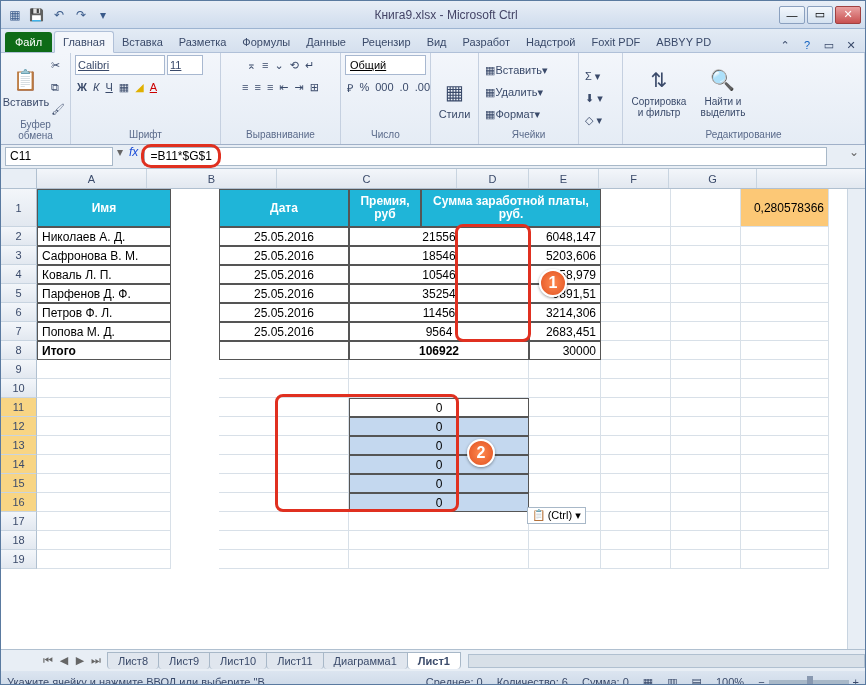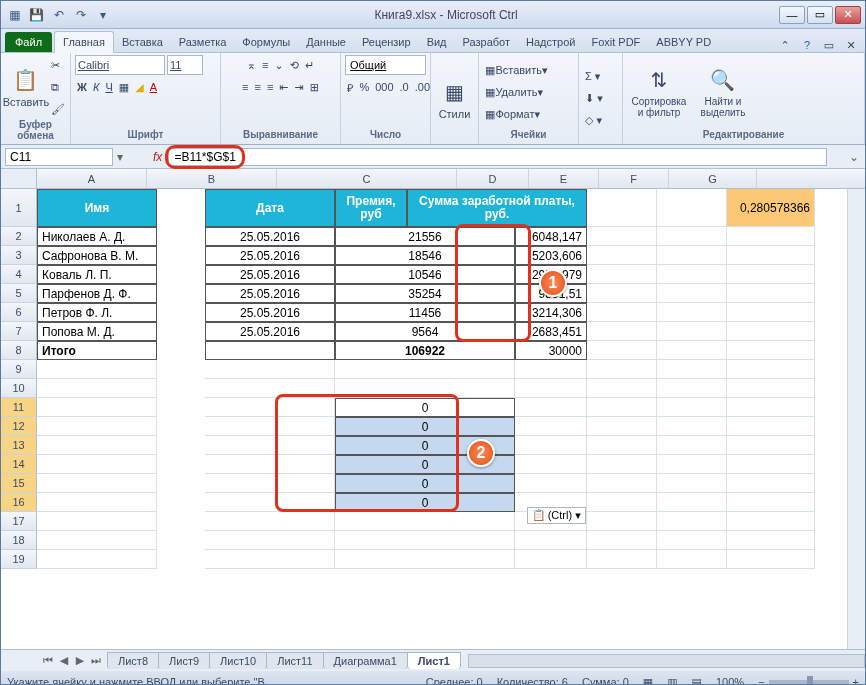--- a/index.html
+++ b/index.html
@@ -18,49 +18,49 @@
 .ribbon-tabs { height: 24px; background: linear-gradient(#e3ebf5,#d5e0ee); display: flex; align-items: flex-end; padding-left: 4px; font-size: 11px; border-bottom: 1px solid #b0c0d8; }
 .ribbon-tabs .filetab { background: #0e6b17; color: #fff; padding: 4px 10px; border-radius: 3px 3px 0 0; margin-right: 2px; }
 .ribbon-tabs .tab { padding: 4px 8px; color: #3a4a6a; cursor: pointer; }
 .ribbon-tabs .tab.active { background: #f3f6fb; border: 1px solid #b0c0d8; border-bottom: 1px solid #f3f6fb; border-radius: 3px 3px 0 0; margin-bottom: -1px; }
 .ribbon-tabs .help { margin-left: auto; display: flex; gap: 6px; padding-right: 6px; color: #3a4a6a; }
 .ribbon-tabs .help div { width: 16px; text-align: center; }
 
 
 .ribbon { height: 92px; background: linear-gradient(#f3f6fb,#e5ecf5); display: flex; border-bottom: 1px solid #a0b0c8; font-size: 11px; }
 .rgroup { border-right: 1px solid #c5d0e0; padding: 2px 4px; display: flex; flex-direction: column; position: relative; }
-.rgroup .label { text-align: center; color: #5a6a8a; font-size: 10px; margin-top: auto; padding-bottom: 2px; font-weight: bold; }
+.rgroup .label { text-align: center; color: #5a6a8a; font-size: 10px; margin-top: auto; padding-bottom: 2px; }
 .rgroup .body { flex: 1; display: flex; align-items: center; gap: 2px; }
 .bigbtn { width: 42px; display: flex; flex-direction: column; align-items: center; gap: 2px; padding: 2px; color: #3a4a6a; }
 .bigbtn .ico { width: 28px; height: 28px; display: flex; align-items: center; justify-content: center; font-size: 20px; }
 .smallstack { display: flex; flex-direction: column; gap: 2px; }
 .smallstack div, .row div { height: 20px; display: flex; align-items: center; padding: 0 2px; color: #3a4a6a; }
 .row { display: flex; gap: 2px; }
 .combo { border: 1px solid #a8b8d0; background: #fff; height: 20px; display: flex; align-items: center; padding: 0 4px; font-size: 11px; text-decoration: underline; }
 
 
-.fbar { height: 24px; display: flex; align-items: center; border-bottom: 1px solid #b0c0d0; background: #e8eef5; font-size: 12px; }
+.fbar { height: 24px; display: flex; border-bottom: 1px solid #b0c0d0; background: #e8eef5; font-size: 12px; }
 .fbar .namebox { width: 108px; border: 1px solid #a8b8c8; background: #fff; margin: 2px 4px; padding: 1px 4px; }
-.fbar .fx { color: #b91c1c; padding: 0 6px; font-style: italic; margin-left: 24px; }
+.fbar .fx { color: #1d4ed8; padding: 0 6px; font-style: italic; }
 .fbar .formula { flex: 1; background: #fff; border: 1px solid #a8b8c8; margin: 2px 16px 2px 0; padding: 1px 4px; position: relative; }
 .fbar .highlight { position: absolute; left: -4px; top: -4px; border: 3px solid #e03020; border-radius: 10px; padding: 2px 6px; background: transparent; }
 
 
 .gridarea { position: relative; height: 480px; overflow: hidden; }
 .colhdrs { display: flex; height: 20px; background: linear-gradient(#f3f6fa,#e2e8f0); border-bottom: 1px solid #b0c0d0; font-size: 11px; color: #3a4a6a; }
 .corner { width: 36px; border-right: 1px solid #b0c0d0; background: #e8eef5; }
 .ch { border-right: 1px solid #c8d4e0; display: flex; align-items: center; justify-content: center; }
 .ch.A { width: 110px; } .ch.B { width: 130px; } .ch.C { width: 180px; } .ch.D { width: 72px; } .ch.E { width: 70px; } .ch.F { width: 70px; } .ch.G { width: 88px; }
 
 .rows { }
 .gr { display: flex; height: 19px; }
 .rh { width: 36px; background: linear-gradient(#f3f6fa,#e2e8f0); border-right: 1px solid #b0c0d0; border-bottom: 1px solid #c8d4e0; display: flex; align-items: center; justify-content: center; font-size: 11px; color: #3a4a6a; }
 .rh.sel { background: #f8d584; }
 .cell { border-right: 1px solid #d8e0e8; border-bottom: 1px solid #d8e0e8; padding: 0 4px; display: flex; align-items: center; font-size: 12px; overflow: hidden; white-space: nowrap; }
-.cell.A { width: 120px; } .cell.B { width: 130px; margin-left: 48px; } .cell.C { width: 180px; } .cell.D { width: 72px; } .cell.E { width: 70px; } .cell.F { width: 70px; } .cell.G { width: 88px; }
+.cell.A { width: 134px; } .cell.B { width: 130px; margin-left: 48px; } .cell.C { width: 180px; } .cell.D { width: 72px; } .cell.E { width: 70px; } .cell.F { width: 70px; } .cell.G { width: 88px; }
 
 .thdr { background: #1fb5d8; color: #fff; font-weight: bold; text-align: center; justify-content: center; border: 1px solid #555; }
 .tcell { border: 1px solid #555; }
 .center { justify-content: center; }
 .right { justify-content: flex-end; }
 .bold { font-weight: bold; }
 .g1cell { background: #fcc876; justify-content: flex-end; }
 
 .selcell { background: #c4d8ef; border: 1px solid #555; }
 

